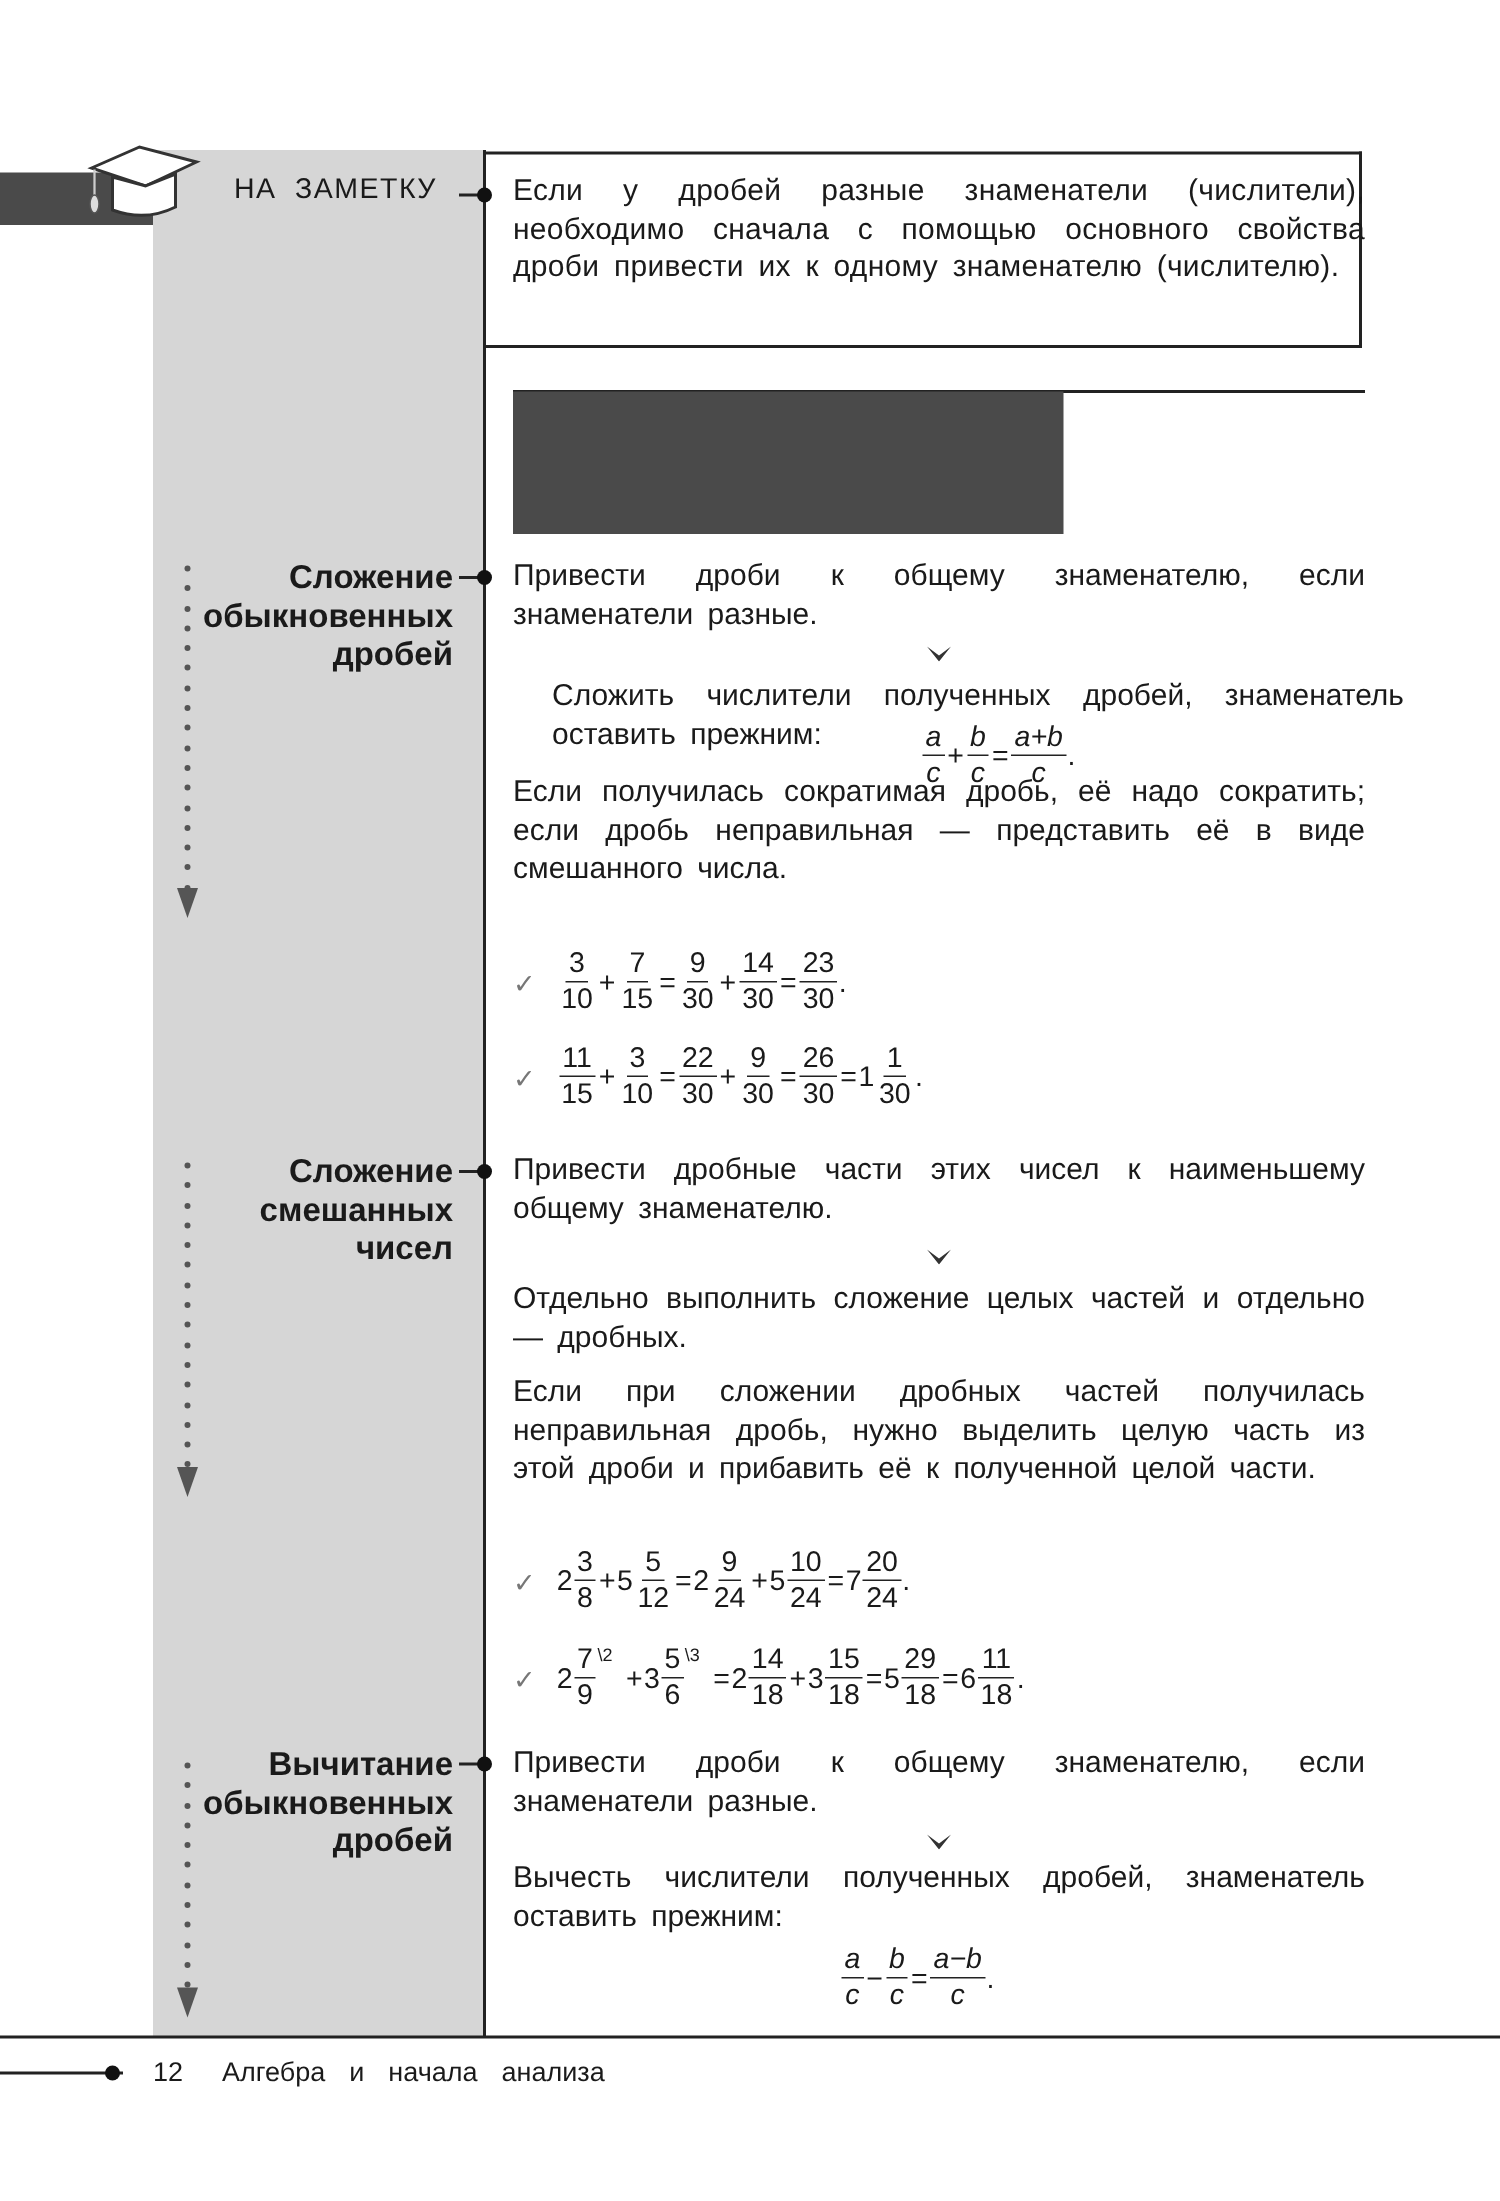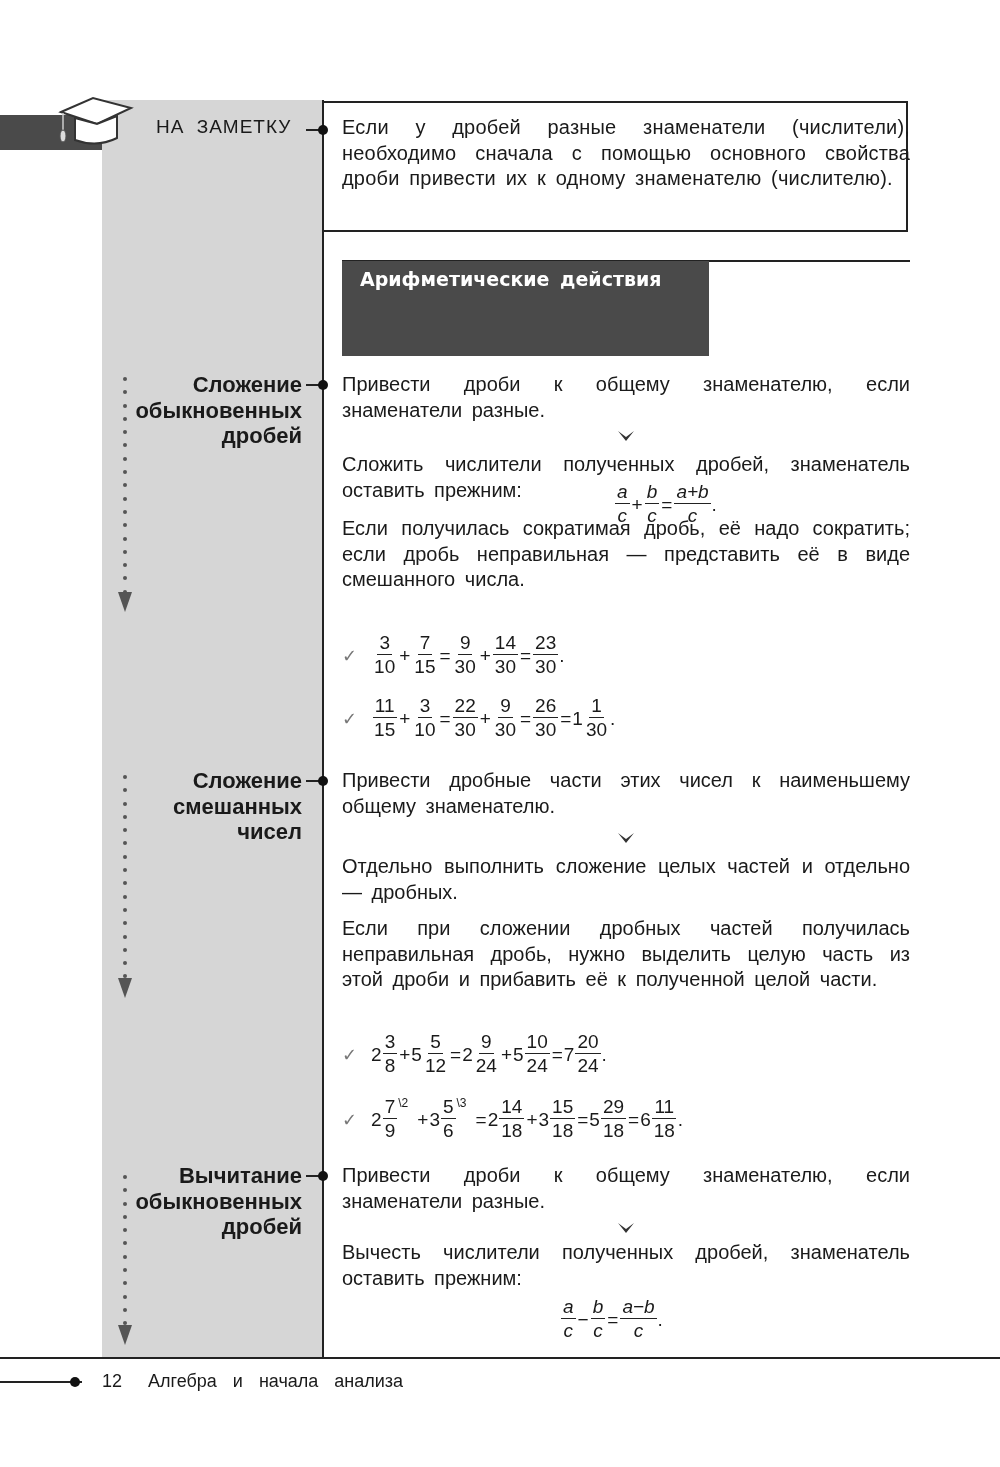--- a/index.html
+++ b/index.html
@@ -49,21 +49,20 @@
 </div>
 
 <div class="abs note-label">НА  ЗАМЕТКУ</div>
 <div class="abs connector" style="left:306px;top:129px;width:20px;"></div>
 <div class="abs dot" style="left:318px;top:125px;"></div>
 <div class="abs note-box"></div>
 <div class="abs note-text">Если у дробей разные знаменатели (числители), необходимо сначала с помощью основного свойства дроби привести их к одному знаменателю (числителю).</div>
 
 <div class="abs title-rule"></div>
 <div class="abs title-box">
-  <div>Арифметические действия</div>
 </div>
 
 <div class="abs side-label" style="top:372px;">
   <div>Сложение</div>
   <div>обыкновенных</div>
   <div>дробей</div>
 </div>
 <div class="abs connector" style="left:306px;top:384px;width:20px;"></div>
 <div class="abs dot" style="left:318px;top:380px;"></div>
 <div class="abs dots" style="left:123px;top:377px;">
@@ -84,21 +83,21 @@
     <span></span>
     <span></span>
     <span></span>
 </div>
 <div class="abs arrow-down" style="left:118px;top:592px;"></div>
 
 <div class="abs para" style="top:372px;">Привести дроби к общему знаменателю, если знаменатели разные.</div>
 <svg class="abs chev" style="left:618px;top:431px;" viewBox="0 0 16 10">
     <polygon points="0,0 8,6 16,0 8,10" fill="#333"></polygon>
   </svg>
-<div class="abs para" style="top:452px;">
+<div class="abs para" style="top:452px;margin-left:26px;">
   <span>Сложить числители полученных дробей, знаменатель оставить прежним:</span>
 </div>
 <div class="abs math" style="left:614px;top:481px;">
   <span class="frac it">
       <span class="n">a</span>
       <span class="d">c</span>
     </span>
   <span class="op">+</span>
   <span class="frac it">
       <span class="n">b</span>

